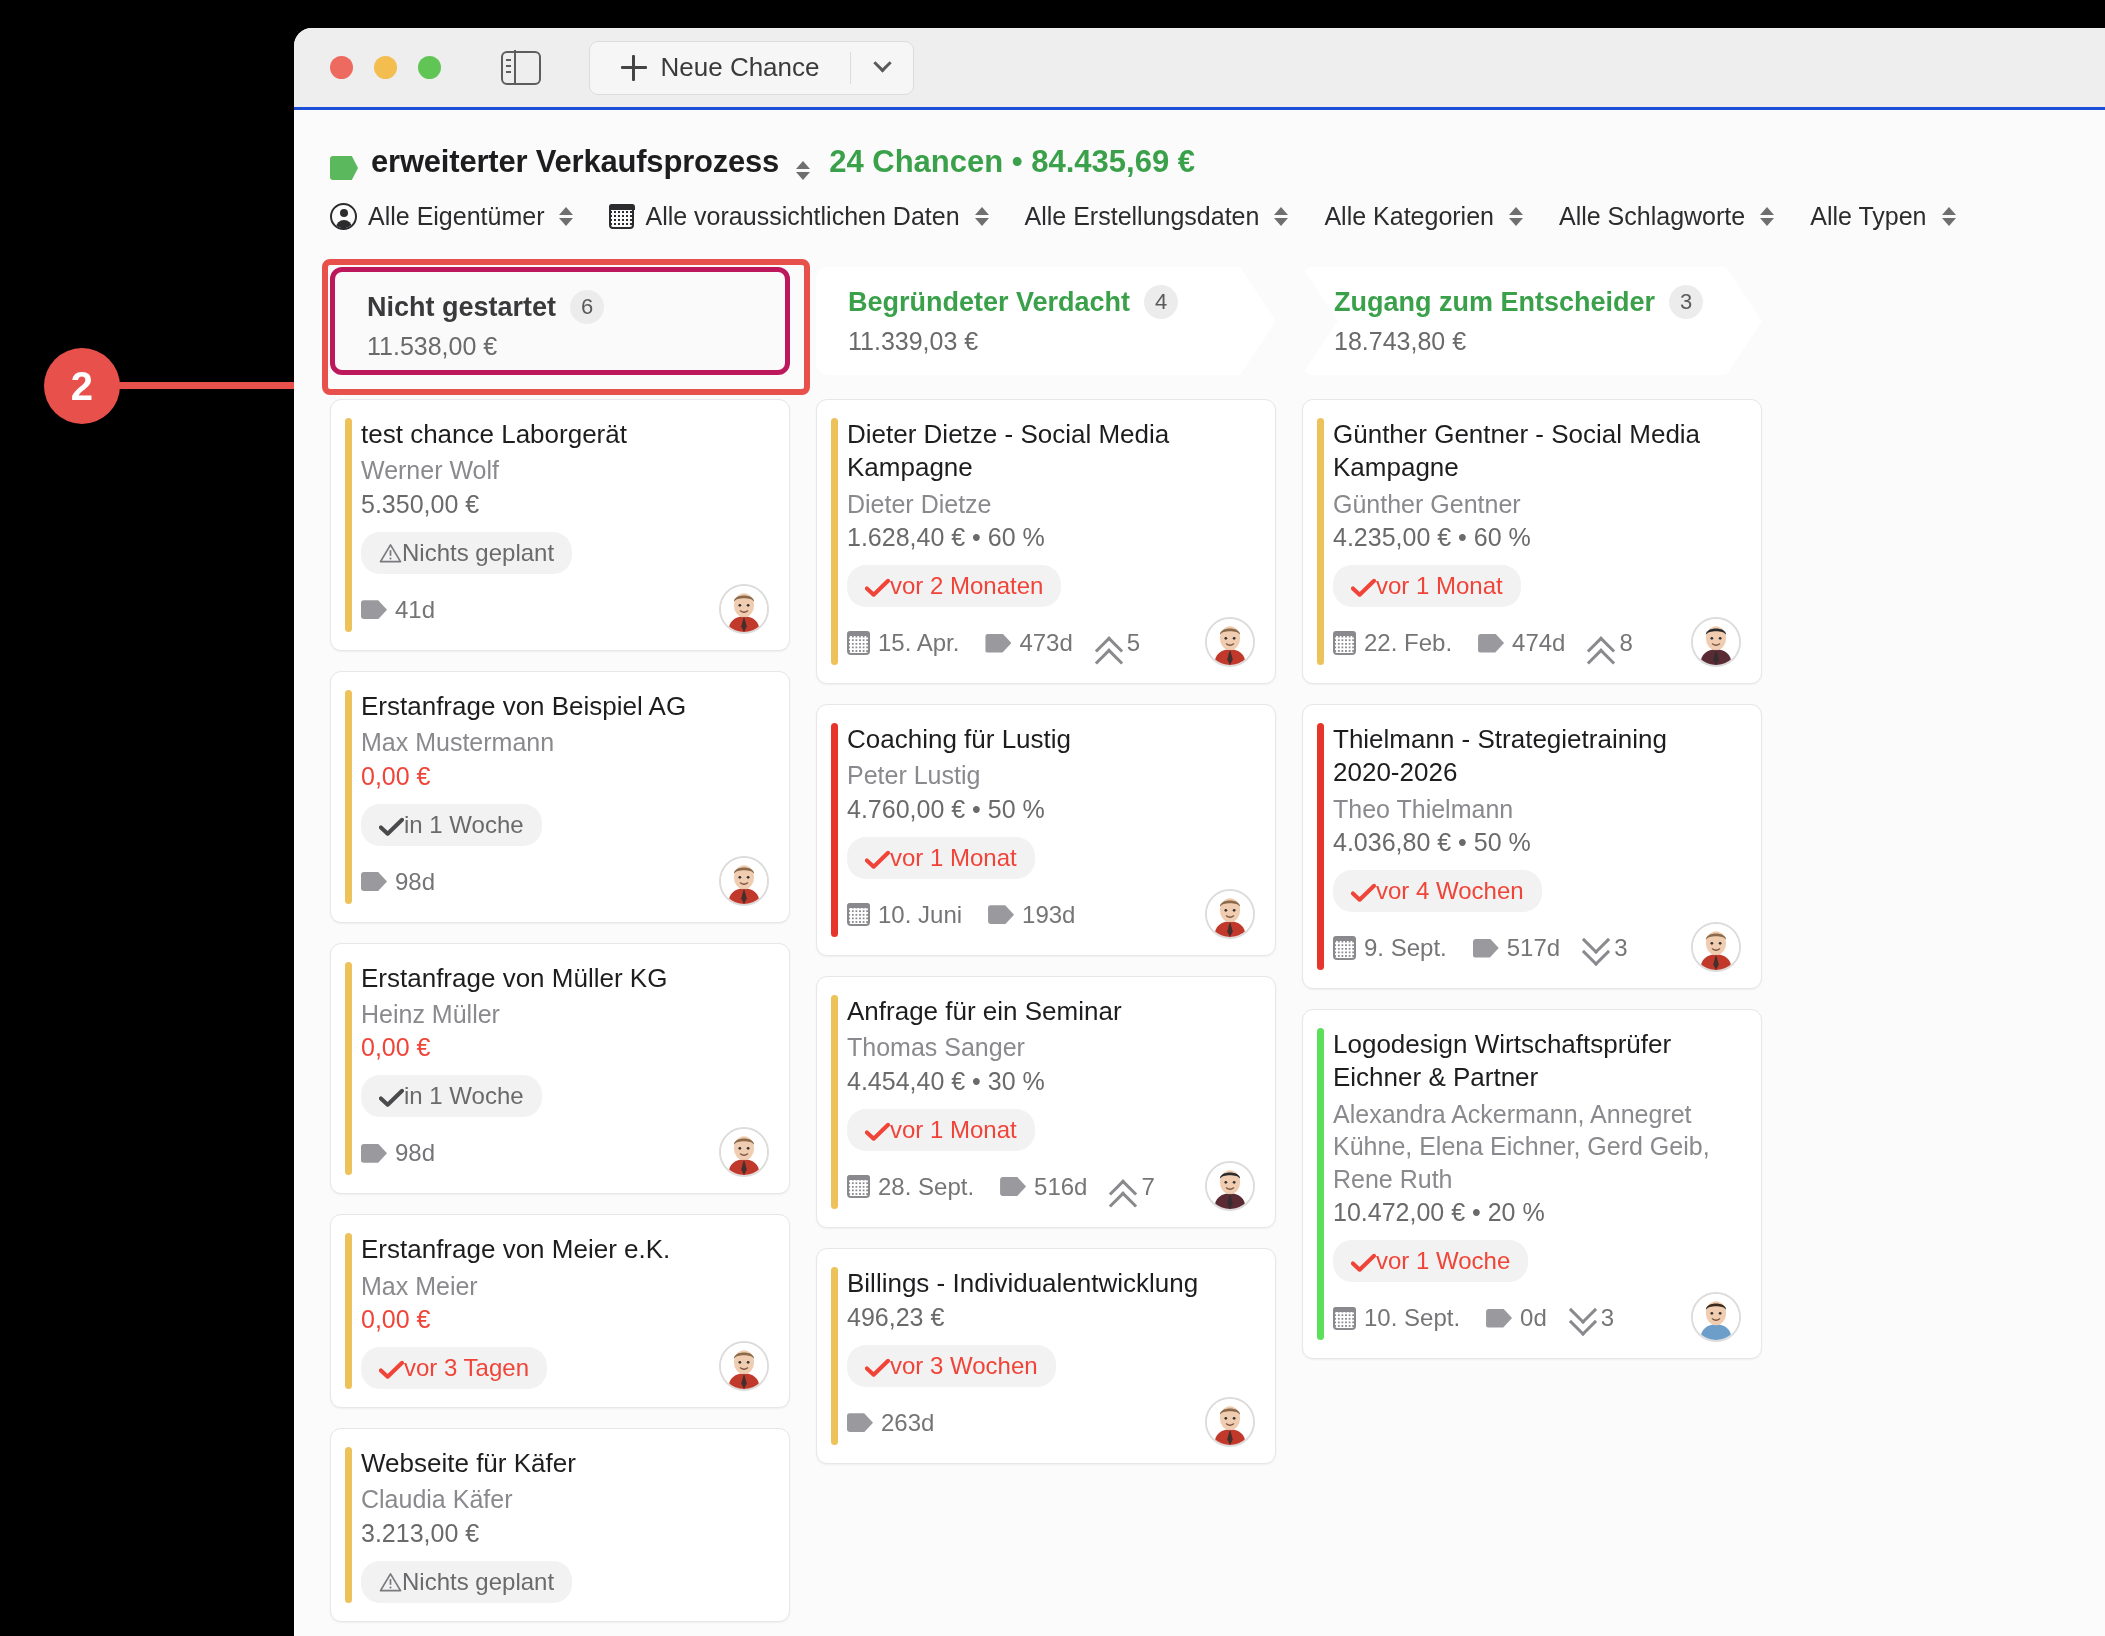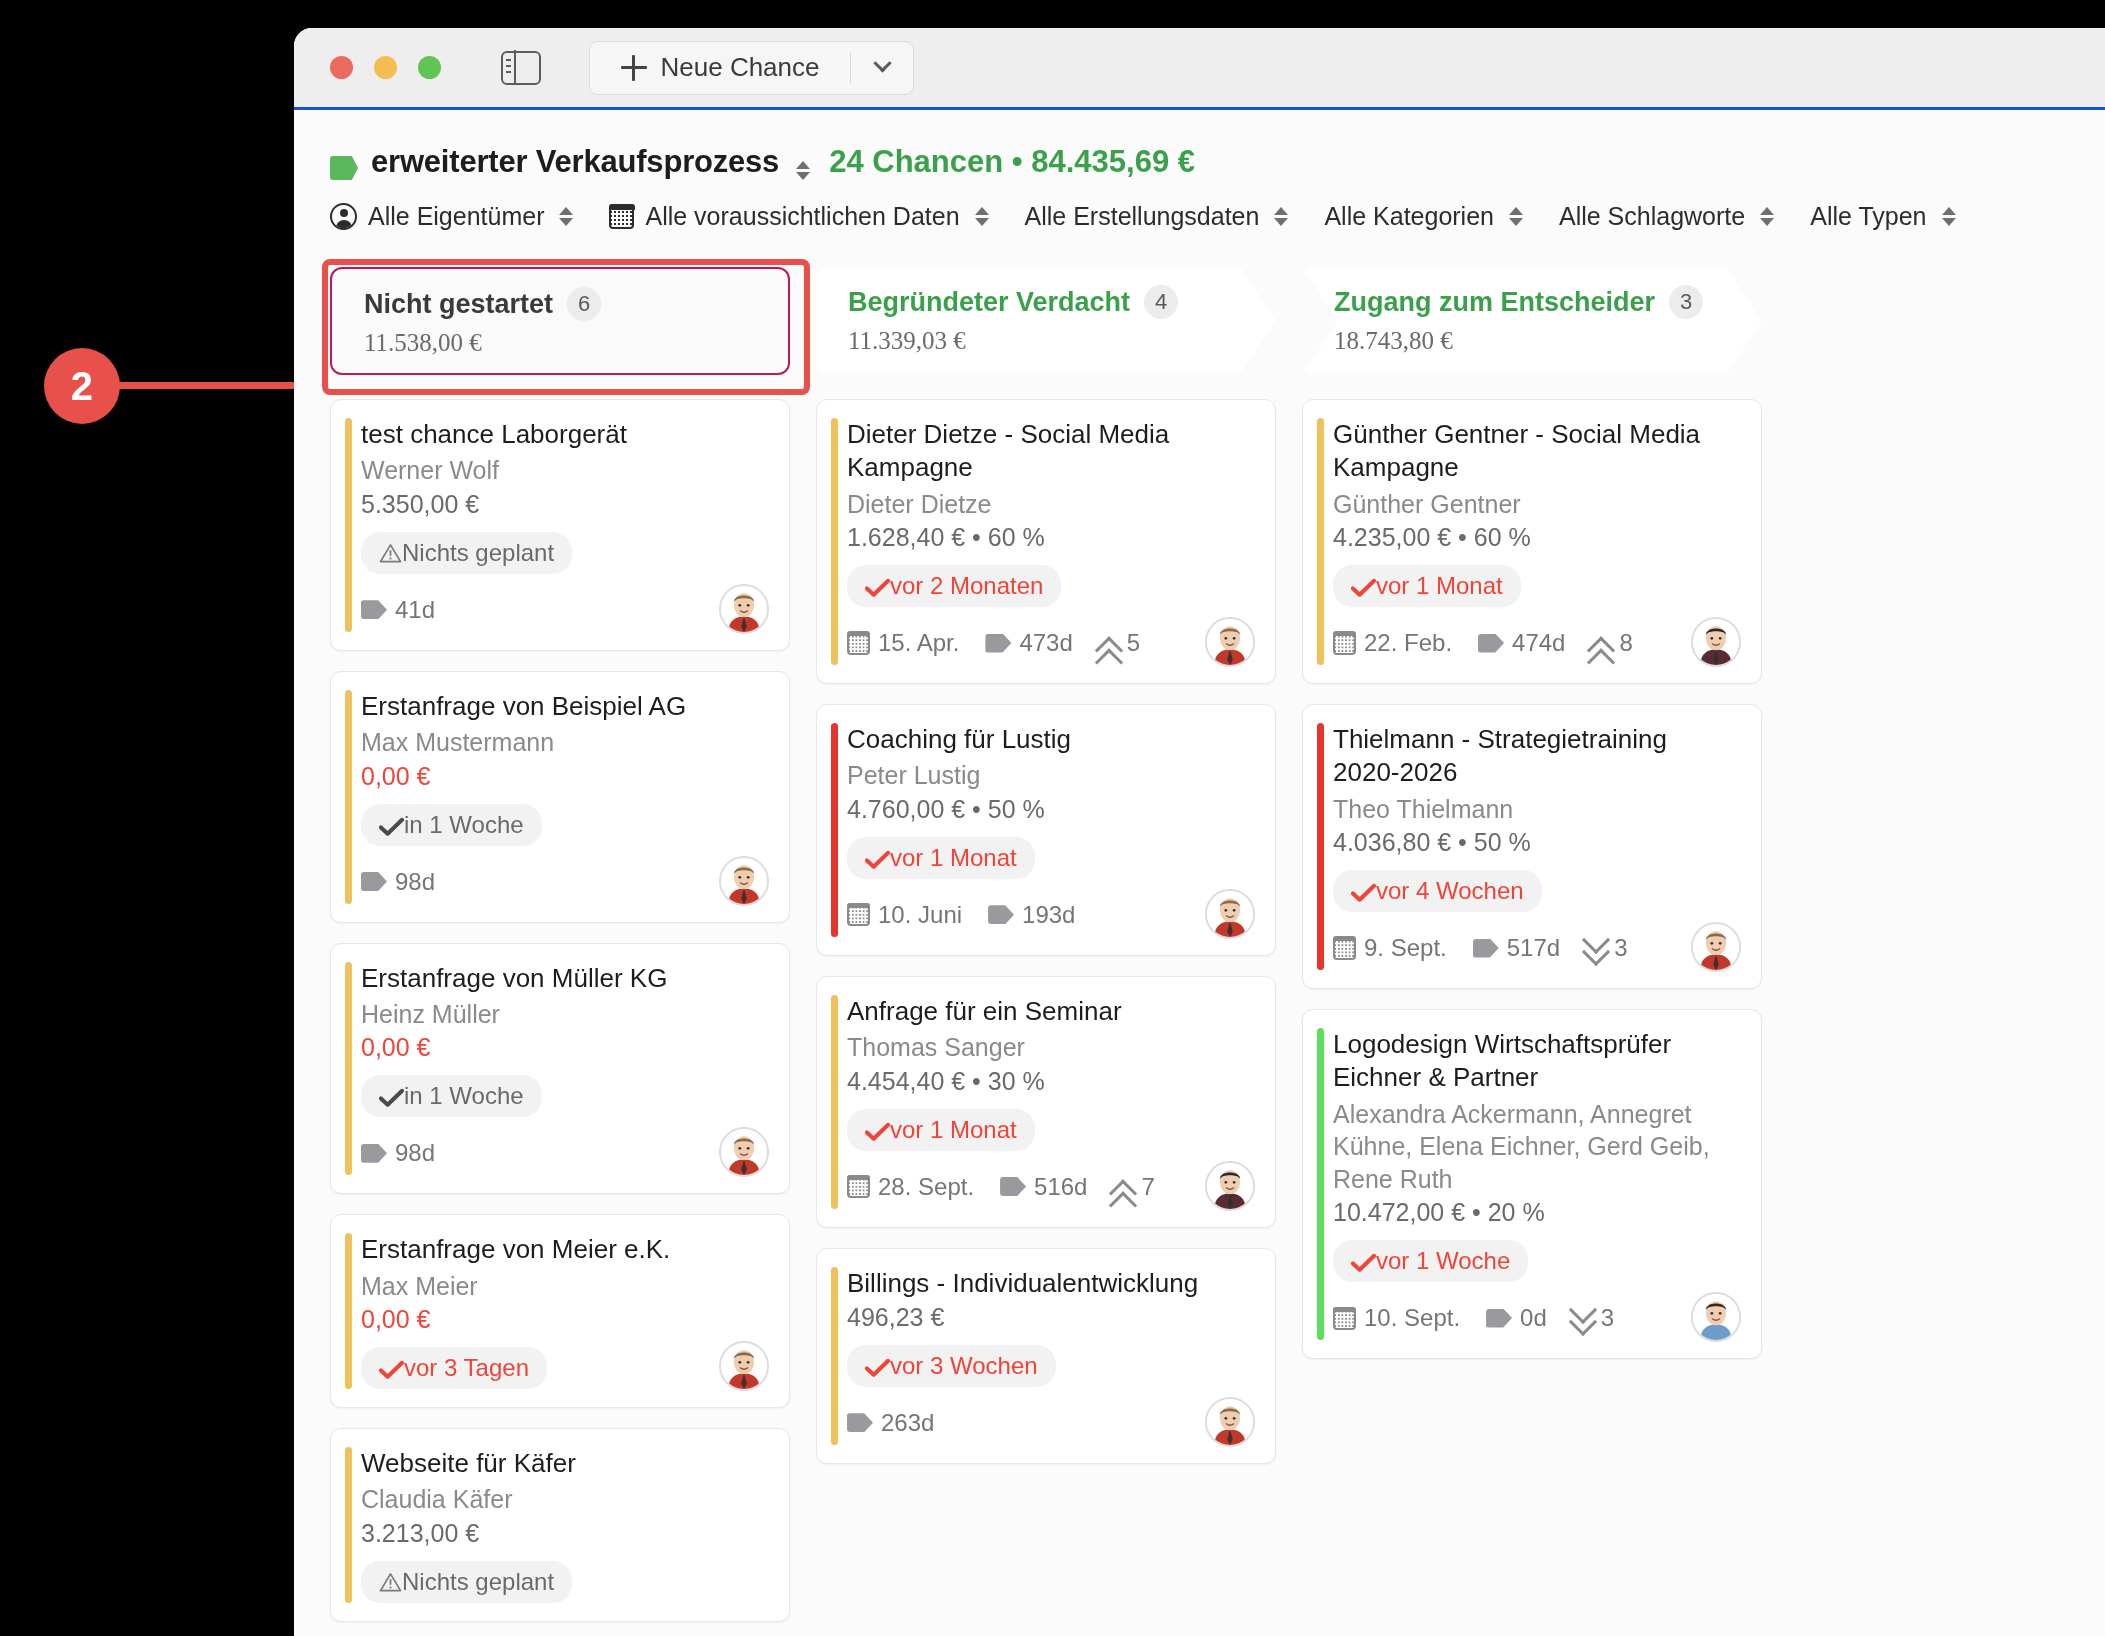--- a/index.html
+++ b/index.html
@@ -143,40 +143,40 @@
     height: 6px; background: #2c2c2e; border-radius: 3px 3px 0 0;
   }
 
   
   .columns { display: flex; padding: 36px 0 0 36px; gap: 0; }
   .col { width: 460px; flex: none; }
   .col + .col { margin-left: 26px; }
 
   .col-head {
     height: 108px; border-radius: 12px; background: #fafafa;
-    border: 2px solid #be185d; padding: 18px 0 0 32px;
+    border: 5px solid #be185d; padding: 18px 0 0 32px;
     position: relative;
   }
   .col-head.chev {
     background: #ffffff;
     clip-path: polygon(0 0, calc(100% - 36px) 0, 100% 50%, calc(100% - 36px) 100%, 0 100%, 36px 50%);
     border: none;
   }
   .col-head.chev.first-chev {
     clip-path: polygon(0 0, calc(100% - 36px) 0, 100% 50%, calc(100% - 36px) 100%, 0 100%);
   }
   .col-head .ch-row { display: flex; align-items: center; gap: 14px; }
   .ch-title { font-size: 27px; font-weight: 700; color: #3a3a3c; }
   .ch-title.green { color: #3aa14a; }
   .ch-count {
     min-width: 34px; height: 34px; padding: 0 10px; border-radius: 17px;
     background: #ececec; color: #5a5a5c; font-size: 22px;
     display: inline-flex; align-items: center; justify-content: center;
   }
-  .ch-sum { font-size: 25px; color: #6a6a6c; margin-top: 8px; font-family: Liberation Serif, serif; }
+  .ch-sum { font-size: 25px; color: #6a6a6c; margin-top: 8px; }
 
   .col-head-wrap { position: relative; }
   .col-head-wrap.selected::after {
     content: ""; position: absolute; left: -8px; top: -8px;
     width: 476px; height: 124px; border: 6px solid #e8504b; border-radius: 8px;
     pointer-events: none;
   }
 
   .cards { margin-top: 24px; display: flex; flex-direction: column; gap: 20px; }
 

